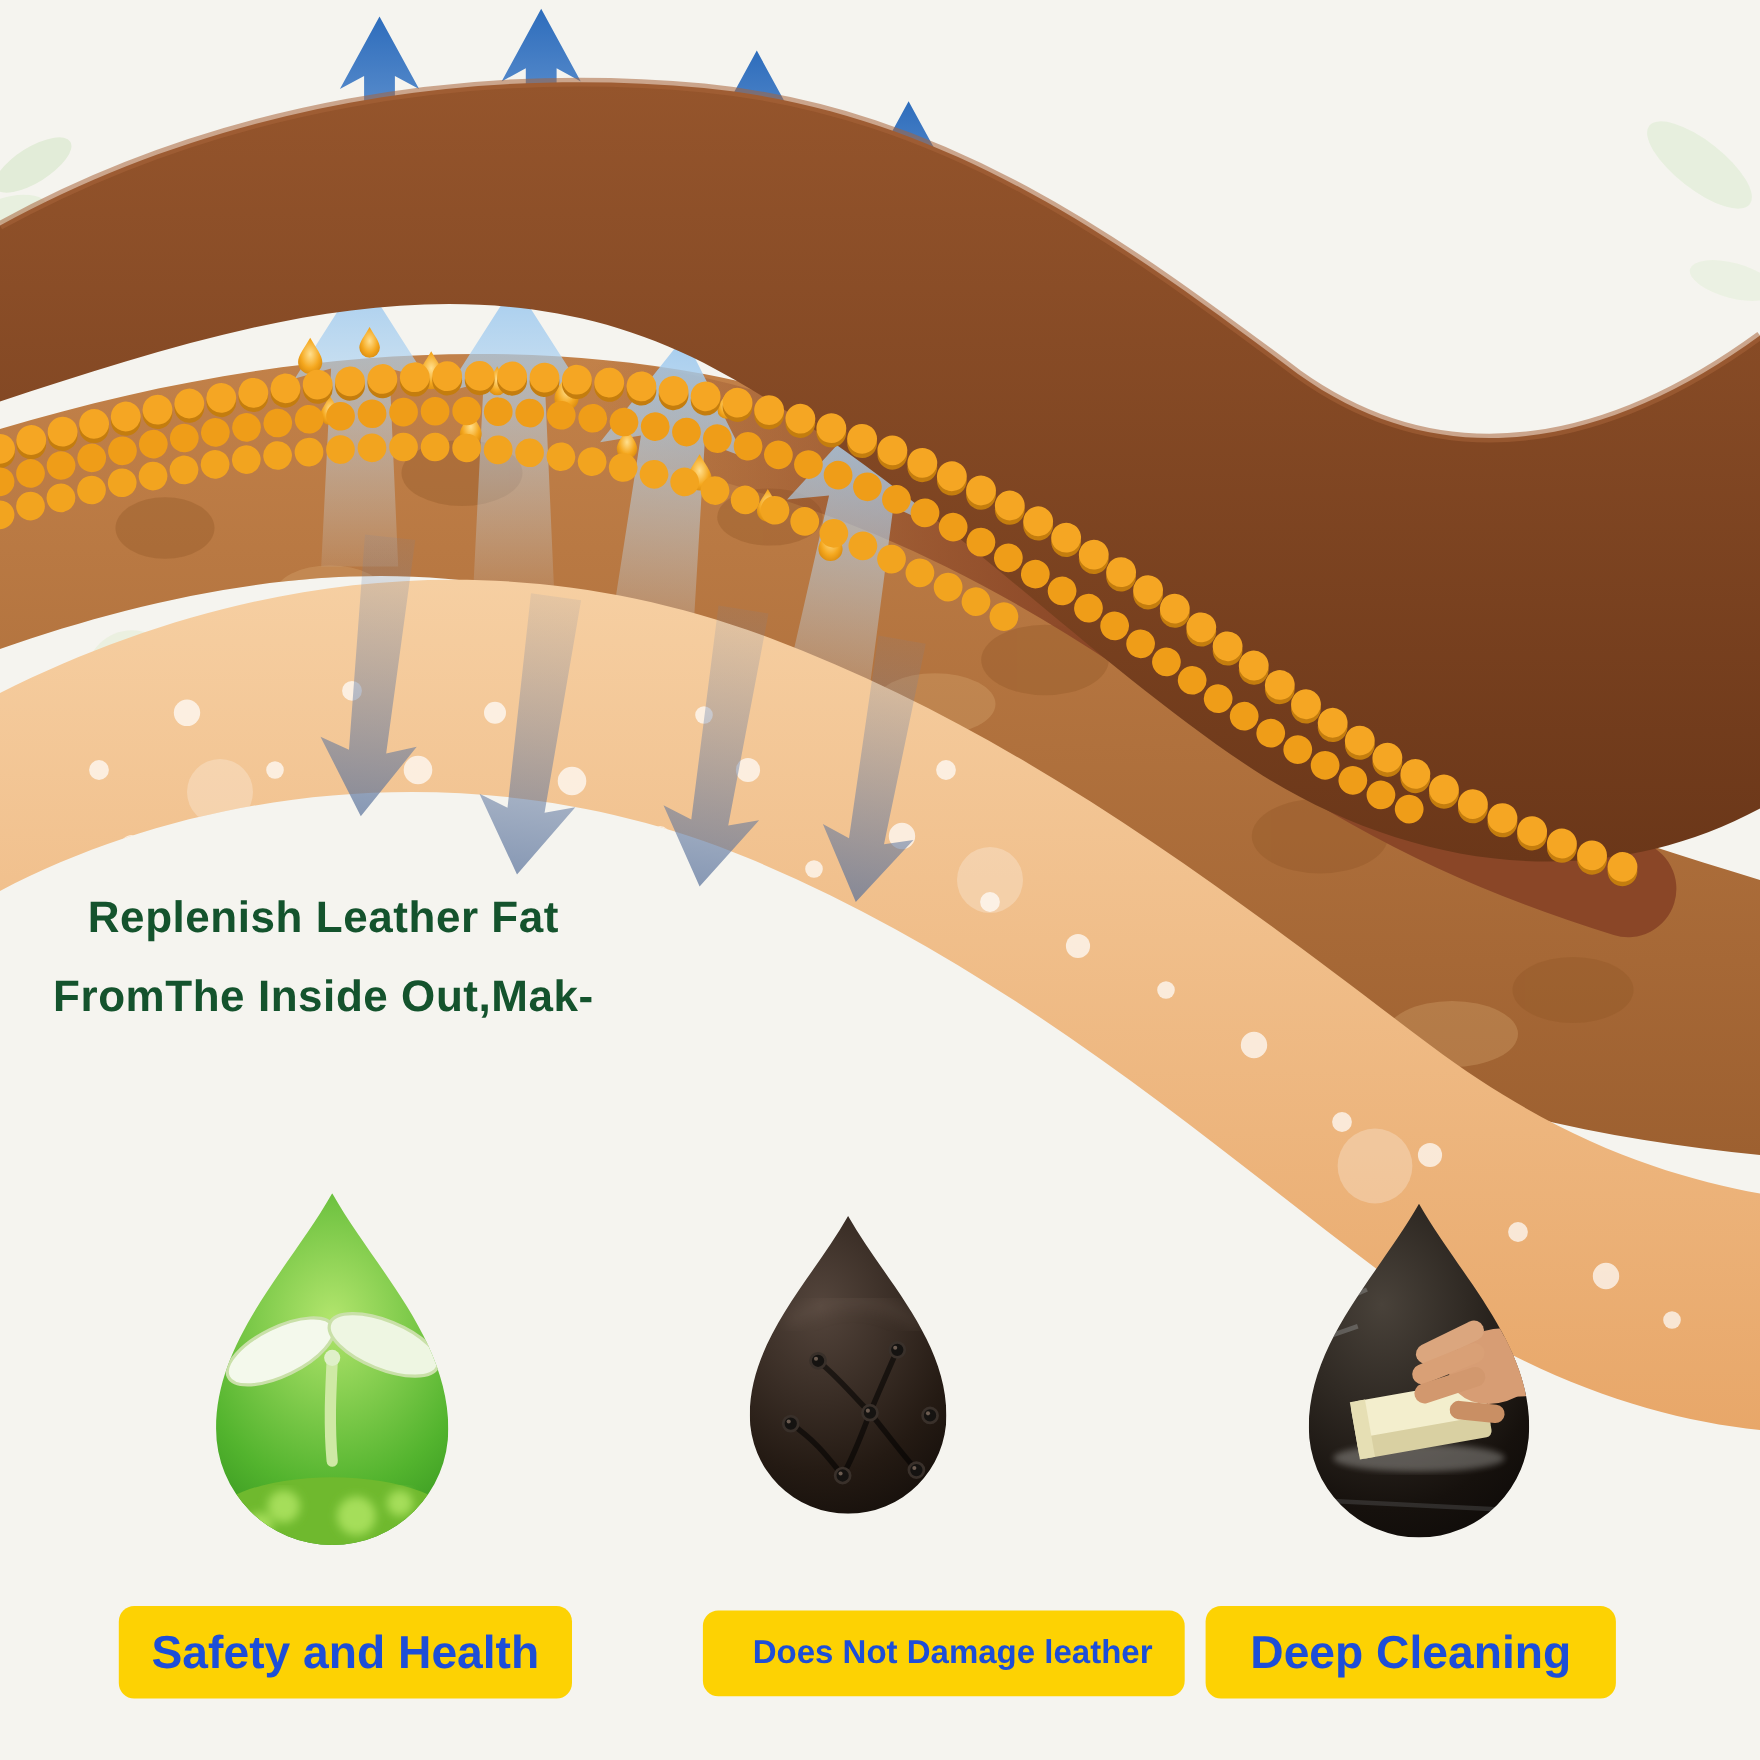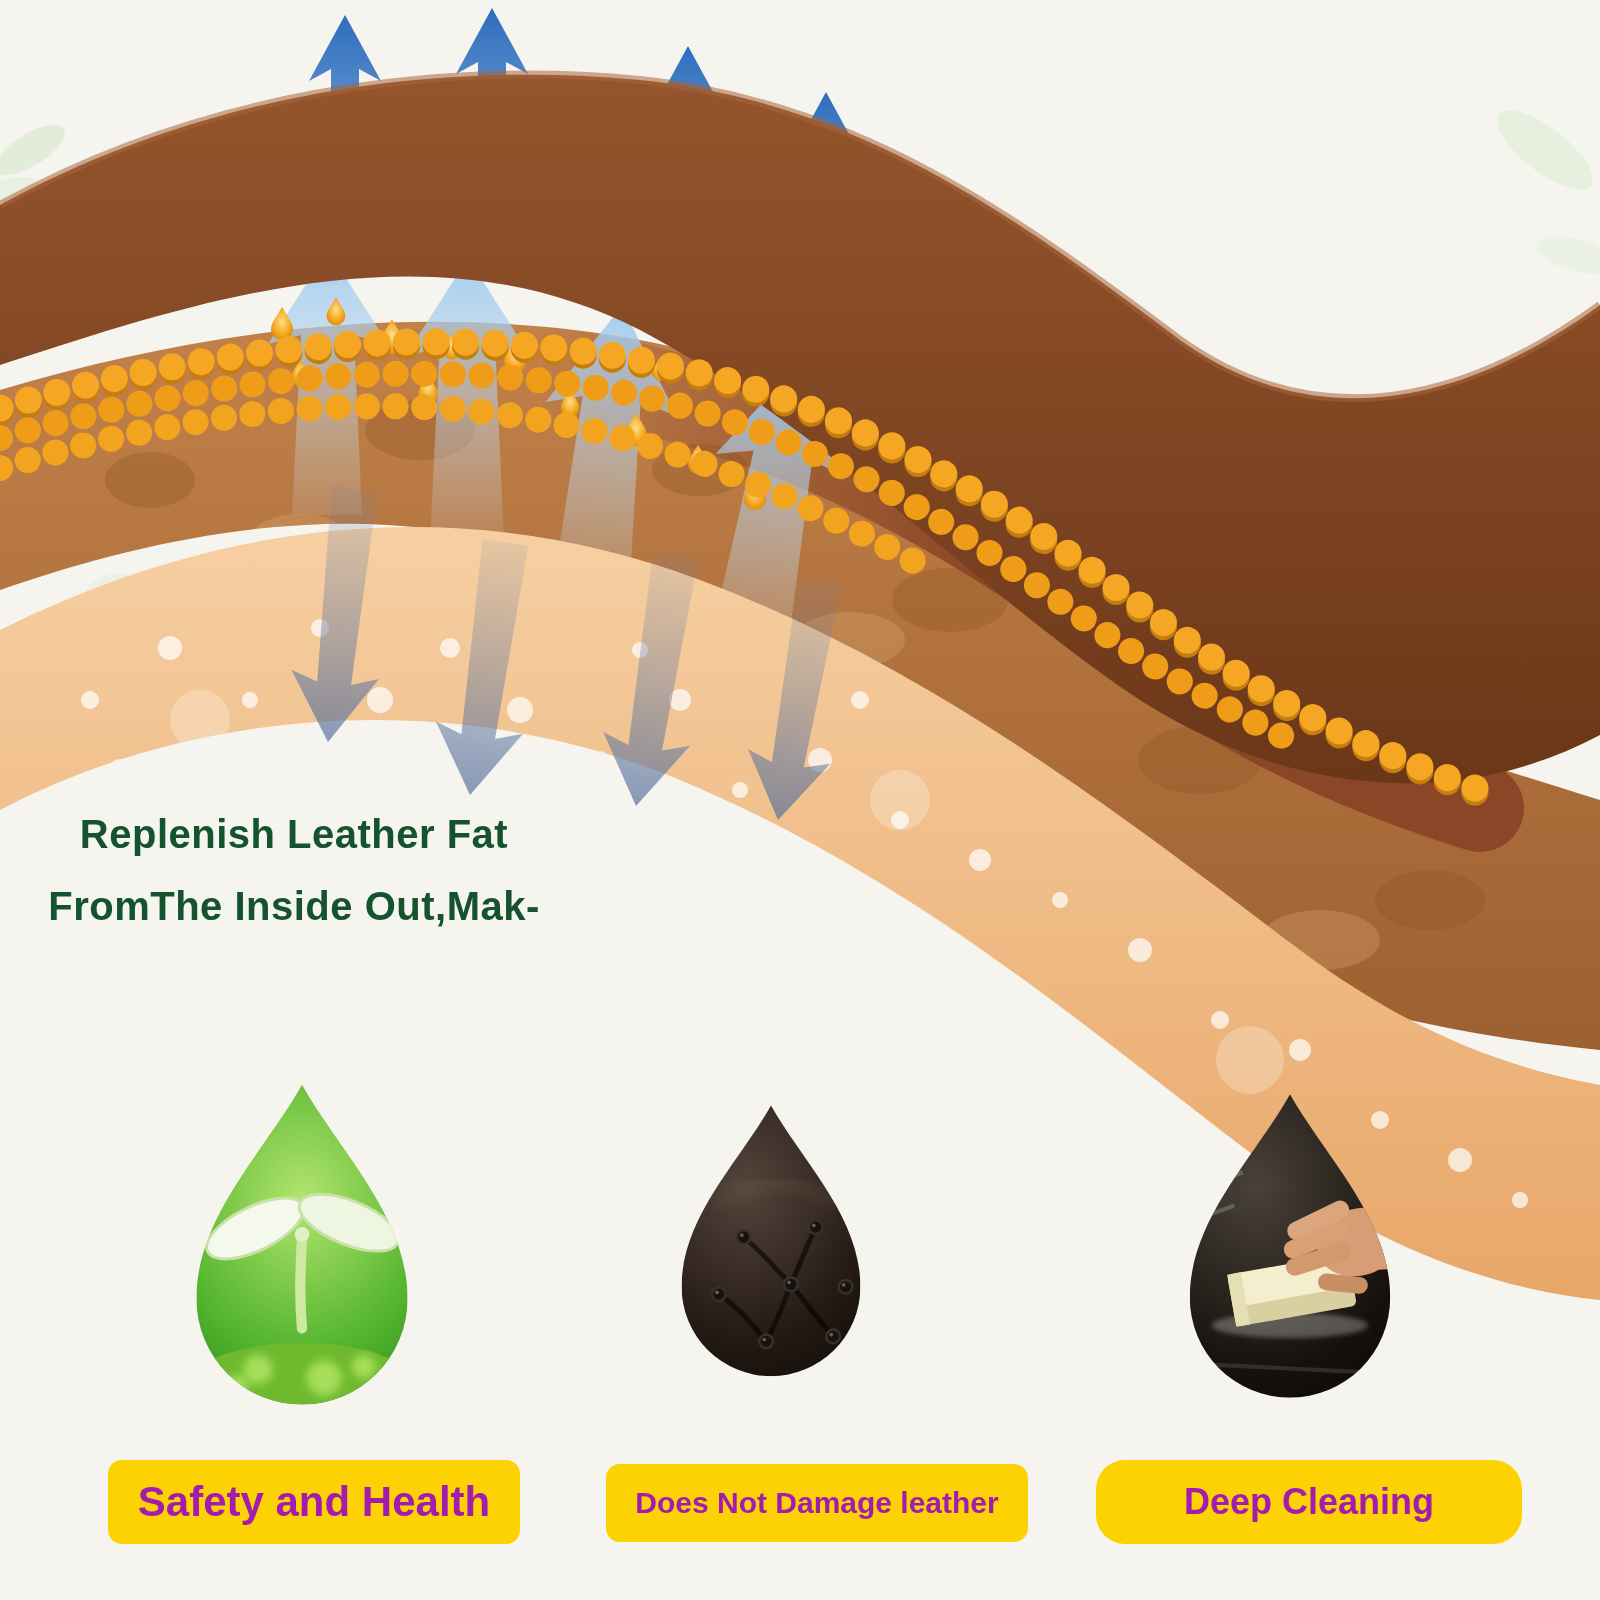--- a/index.html
+++ b/index.html
@@ -15,26 +15,26 @@
     color:#14532d;letter-spacing:.5px;
   }
   .tagline div{white-space:nowrap;}
   .feature-icon{position:absolute;}
   .feature-icon svg{width:100%;height:100%;display:block;}
   .icon-green  {left:152px;top:1076px;width:300px;height:352px;}
   .icon-leather{left:644px;top:1098px;width:254px;height:298px;}
   .icon-sponge {left:1148px;top:1086px;width:284px;height:334px;}
   .badge{
     position:absolute;background:#fdd203;border-radius:14px;
-    color:#a21caf;font-weight:700;display:flex;align-items:center;justify-content:center;
+    color:#1d4ed8;font-weight:700;display:flex;align-items:center;justify-content:center;
     text-align:center;white-space:nowrap;
   }
   .badge-1{left:108px;top:1460px;width:412px;height:84px;font-size:42px;}
-  .badge-2{left:606px;top:1464px;width:422px;height:78px;font-size:30px;}
-  .badge-3{left:1096px;top:1460px;width:426px;height:84px;font-size:36px;border-radius:29px;}
+  .badge-2{left:639px;top:1464px;width:422px;height:78px;font-size:30px;padding-left:16px;}
+  .badge-3{left:1096px;top:1460px;width:373px;height:84px;font-size:42px;}
 </style>
 </head>
 <body>
 
 <div class="stage">
 
   <svg class="scene-svg" viewBox="0 0 1600 1600" xmlns="http://www.w3.org/2000/svg">
     <defs>
       <linearGradient id="gA" x1="0" y1="0" x2="0" y2="1">
         <stop offset="0" stop-color="#95552c"></stop>

